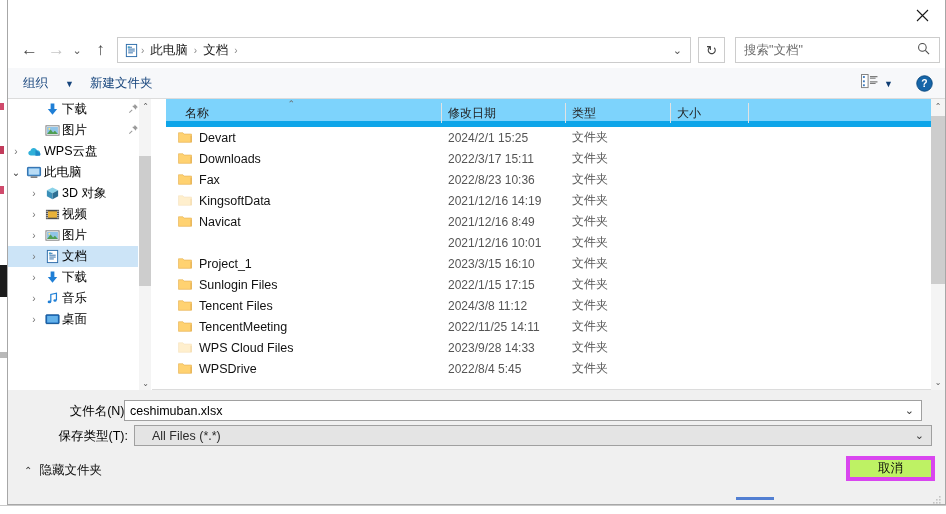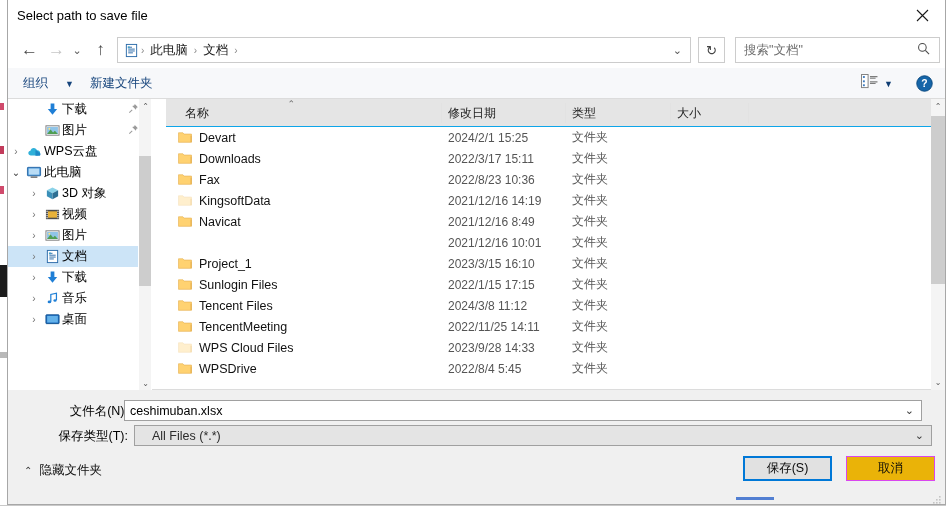--- a/index.html
+++ b/index.html
@@ -166,22 +166,22 @@
   .side-scroll .thumb {
     position: absolute; left: 0; width: 13px; background: #cdcdcd;
     top: 57px; height: 130px;
   }
 
   .listpane {
     position: absolute; left: 158px; top: 0; right: 0; height: 291px;
     overflow: hidden;
   }
   .list-header {
-    position: relative; height: 28px; border-bottom: 1px solid #0ea5e9;
-    background: #e5e5e5;
+    position: relative; height: 28px; border-bottom: 6px solid #0ea5e9;
+    background: #7dd3fc;
   }
   .col {
     position: absolute; top: 6px; font-size: 12px; color: #222222;
     padding-left: 7px; white-space: nowrap;
   }
   .col-div {
     position: absolute; top: 4px; width: 1px; height: 20px; background: #e2e2e2;
   }
   .sort-arrow {
     position: absolute; top: 0px; font-size: 9px; color: #6b6b6b;
@@ -234,21 +234,21 @@
   
   .footer { position: relative; height: 54px; background: #f0f0f0; }
   .hidefolders {
     position: absolute; left: 16px; top: 12px;
     font-size: 12.5px; color: #111111; display: flex; align-items: center; gap: 7px;
     white-space: nowrap;
   }
   .hidefolders .cv { font-size: 10px; color: #3a3a3a; }
   .btn {
     position: absolute; height: 25px; width: 89px;
-    border: 1px solid #d946ef; background: #eab308;
+    border: 4px solid #d946ef; background: #bef264;
     display: flex; align-items: center; justify-content: center;
     font-size: 12.5px; color: #0a0a0a;
   }
   .btn.default {
     border: 2px solid #0078d7; background: #e1e1e1;
   }
   .btn-save { left: 735px; top: 6px; }
   .btn-cancel { left: 838px; top: 6px; }
 
   
@@ -276,21 +276,20 @@
   <div class="bg-dark"></div>
   <div class="bg-pink1"></div>
   <div class="bg-pink2"></div>
   <div class="bg-pink3"></div>
   <div class="bg-grey1"></div>
   <div class="bg-bottom"></div>
 
   <div class="dialog">
 
     <div class="titlebar">
-      <div class="title-text">Select path to save file</div>
       <div class="close-btn">
         <svg width="13" height="13" viewBox="0 0 13 13" aria-hidden="true">
           <path d="M1 1 L12 12 M12 1 L1 12" stroke="#1a1a1a" stroke-width="1.1" fill="none"></path>
         </svg>
       </div>
     </div>
 
     <div class="navbar">
       <div class="nav-btn nav-back">←</div>
       <div class="nav-btn nav-fwd">→</div>
@@ -691,21 +690,20 @@
         <span class="val">All Files (*.*)</span>
         <span class="chev">⌄</span>
       </div>
     </div>
 
     <div class="footer">
       <div class="hidefolders">
         <span class="cv">⌃</span>
         <span>隐藏文件夹</span>
       </div>
-      <div class="btn default btn-save">保存(S)</div>
       <div class="btn btn-cancel">取消</div>
 
       <div class="resize-grip">
         <svg width="10" height="10" viewBox="0 0 10 10" aria-hidden="true">
           <g fill="#9a9a9a">
             <rect x="7" y="1" width="1.6" height="1.6"></rect>
             <rect x="4" y="4" width="1.6" height="1.6"></rect>
               <rect x="7" y="4" width="1.6" height="1.6"></rect>
             <rect x="1" y="7" width="1.6" height="1.6"></rect>
               <rect x="4" y="7" width="1.6" height="1.6"></rect>

